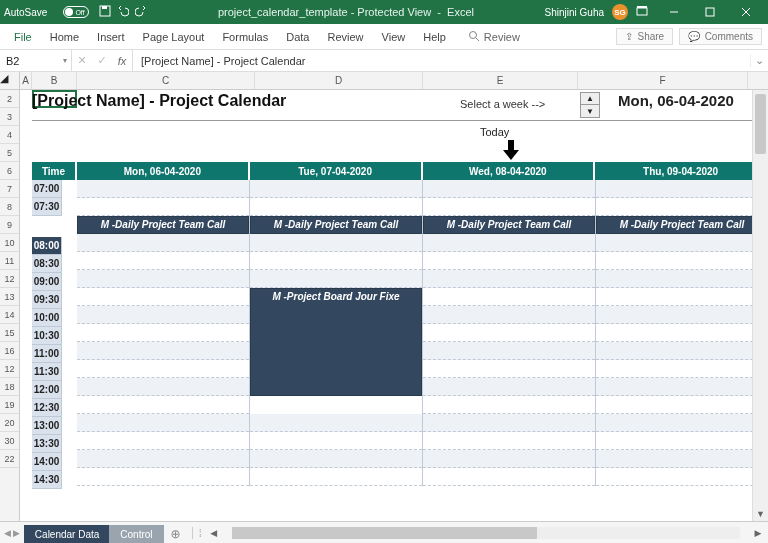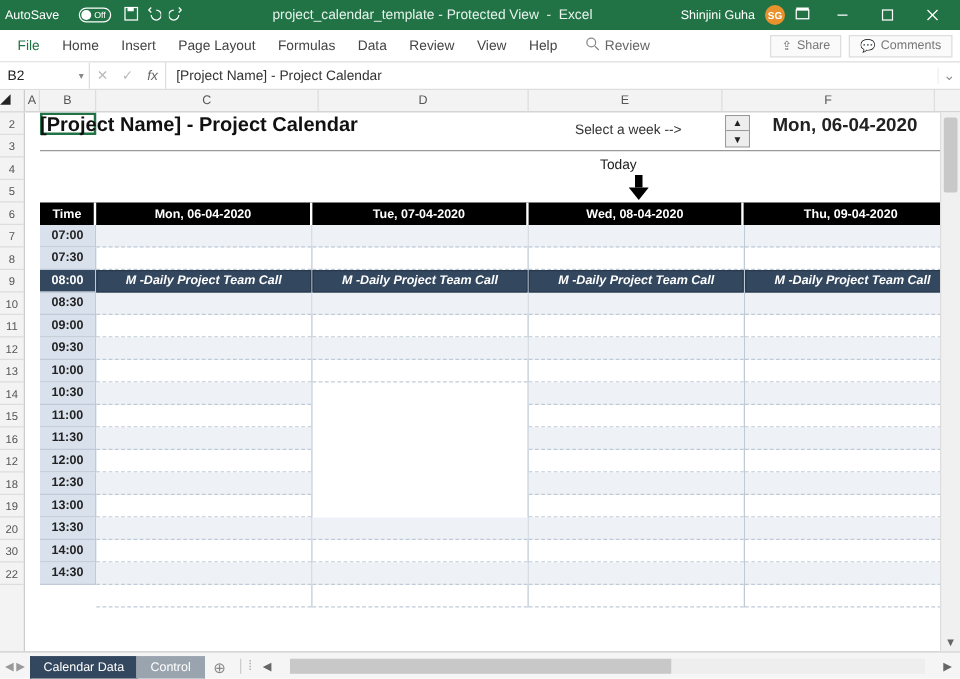--- a/index.html
+++ b/index.html
@@ -56,29 +56,29 @@
 .spinner div { width:18px; height:12px; display:flex; align-items:center; justify-content:center; background:#eee; font-size:8px; }
 .spinner div:first-child { border-bottom:1px solid #999; }
 .week-date { position:absolute; left:598px; top:2px; font-size:15px; font-weight:bold; }
 .rule { position:absolute; left:12px; right:10px; top:30px; border-top:1px solid #999; }
 
 .today-label { position:absolute; top:36px; left:460px; font-size:11px; }
 .today-arrow { position:absolute; top:50px; left:483px; }
 
 
 .cal-head { position:absolute; top:72px; left:12px; right:0; height:18px; display:flex; }
-.th { background:#000000; color:#fff; font-size:10px; font-weight:bold; display:flex; align-items:center; justify-content:center; border-right:2px solid #fff; }
+.th { background:#0f766e; color:#fff; font-size:10px; font-weight:bold; display:flex; align-items:center; justify-content:center; border-right:2px solid #fff; }
 .th.time { width:45px; }
 .th.day { flex:1; min-width:0; }
 
 
 .cal-body { position:absolute; top:90px; left:12px; right:0; bottom:0; }
-.timecol { position:absolute; left:0; top:0; width:45px; }
+.timecol { position:absolute; left:0; top:0; width:30px; }
 .tcell { height:18px; border-bottom:1px solid #c0cad6; border-right:1px solid #c0cad6; display:flex; align-items:center; justify-content:center; font-size:10px; font-weight:bold; background:#d9e1ec; color:#222; }
-.tcell.sel { background:#33475f; color:#fff; }
+.tcell.sel { background:#33475f; color:#fff;margin-top:21px; }
 .days { position:absolute; left:45px; right:0; top:0; display:flex;font-style:italic; }
 .daycol { flex:1; position:relative; border-right:1px solid #c0cad6; }
 .slot { height:18px; border-bottom:1px dashed #c0cad6; }
 .slot.alt { background:#eef2f7; }
 .event { position:absolute; left:0; right:0; background:#33475f; color:#fff; font-size:10px; font-weight:bold; display:flex; align-items:flex-start; justify-content:center; padding-top:2px; border:1px solid #2a3a4d; text-align:center; }
 .red-block{ position:absolute; background:#c00000; }
 
 
 .vscroll { position:absolute; right:0; top:18px; bottom:0; width:16px; background:#f0f0f0; border-left:1px solid #ddd; }
 .vscroll .thumb { position:absolute; left:2px; right:2px; top:4px; height:60px; background:#c8c8c8; border-radius:2px; }
@@ -304,20 +304,21 @@
           </div>
 
           <div class="daycol">
             <div class="slot alt"></div>
               <div class="slot"></div>
             <div class="event" style="top:36px;height:18px">M -Daily Project Team Call</div>
             <div class="slot alt" style="margin-top:18px"></div>
               <div class="slot"></div>
               <div class="slot alt"></div>
               <div class="slot"></div>
+            <div class="event" style="top:108px;height:108px;">M -Project Board Jour Fixe</div>
             <div style="height:108px"></div>
             <div class="slot alt"></div>
               <div class="slot"></div>
               <div class="slot alt"></div>
               <div class="slot"></div>
           </div>
 
           <div class="daycol">
             <div class="slot alt"></div>
               <div class="slot"></div>

